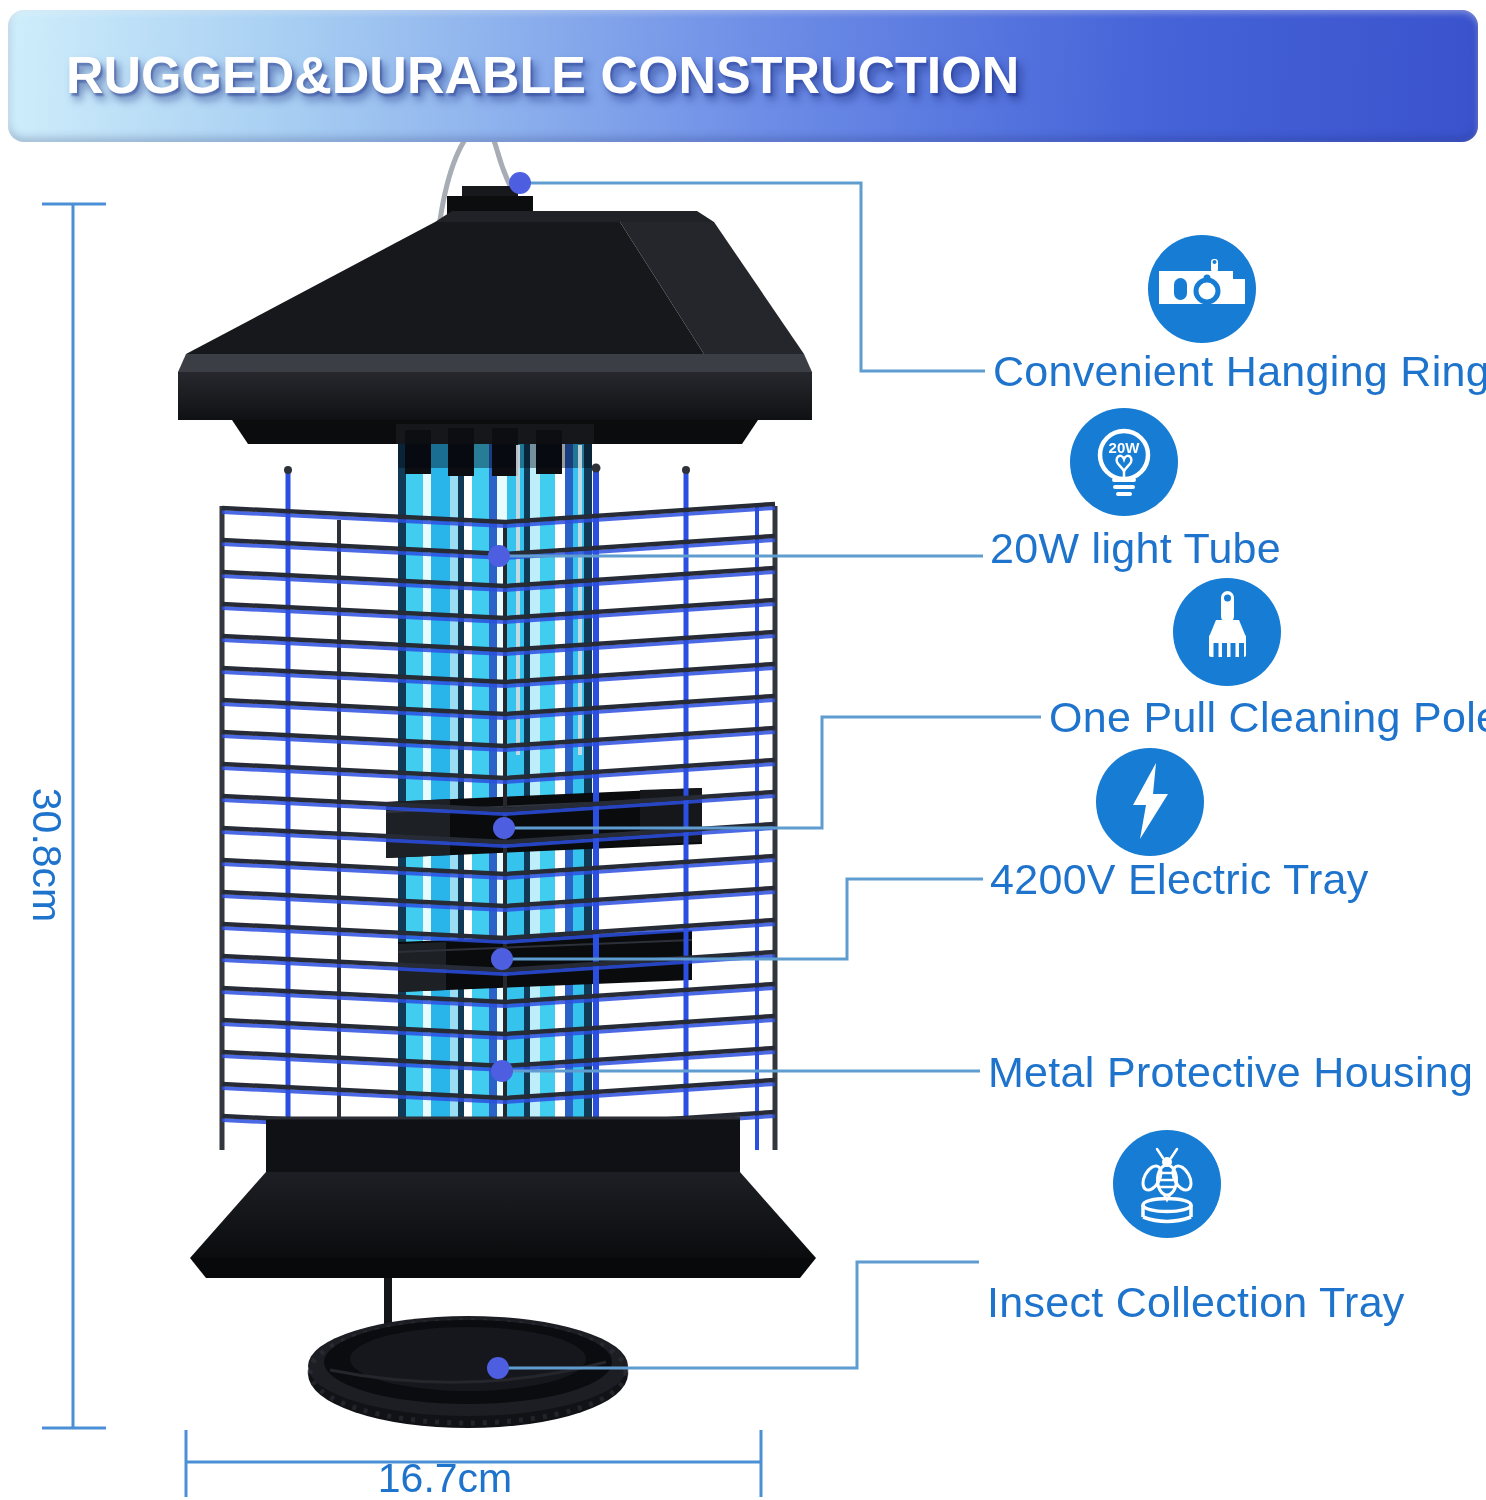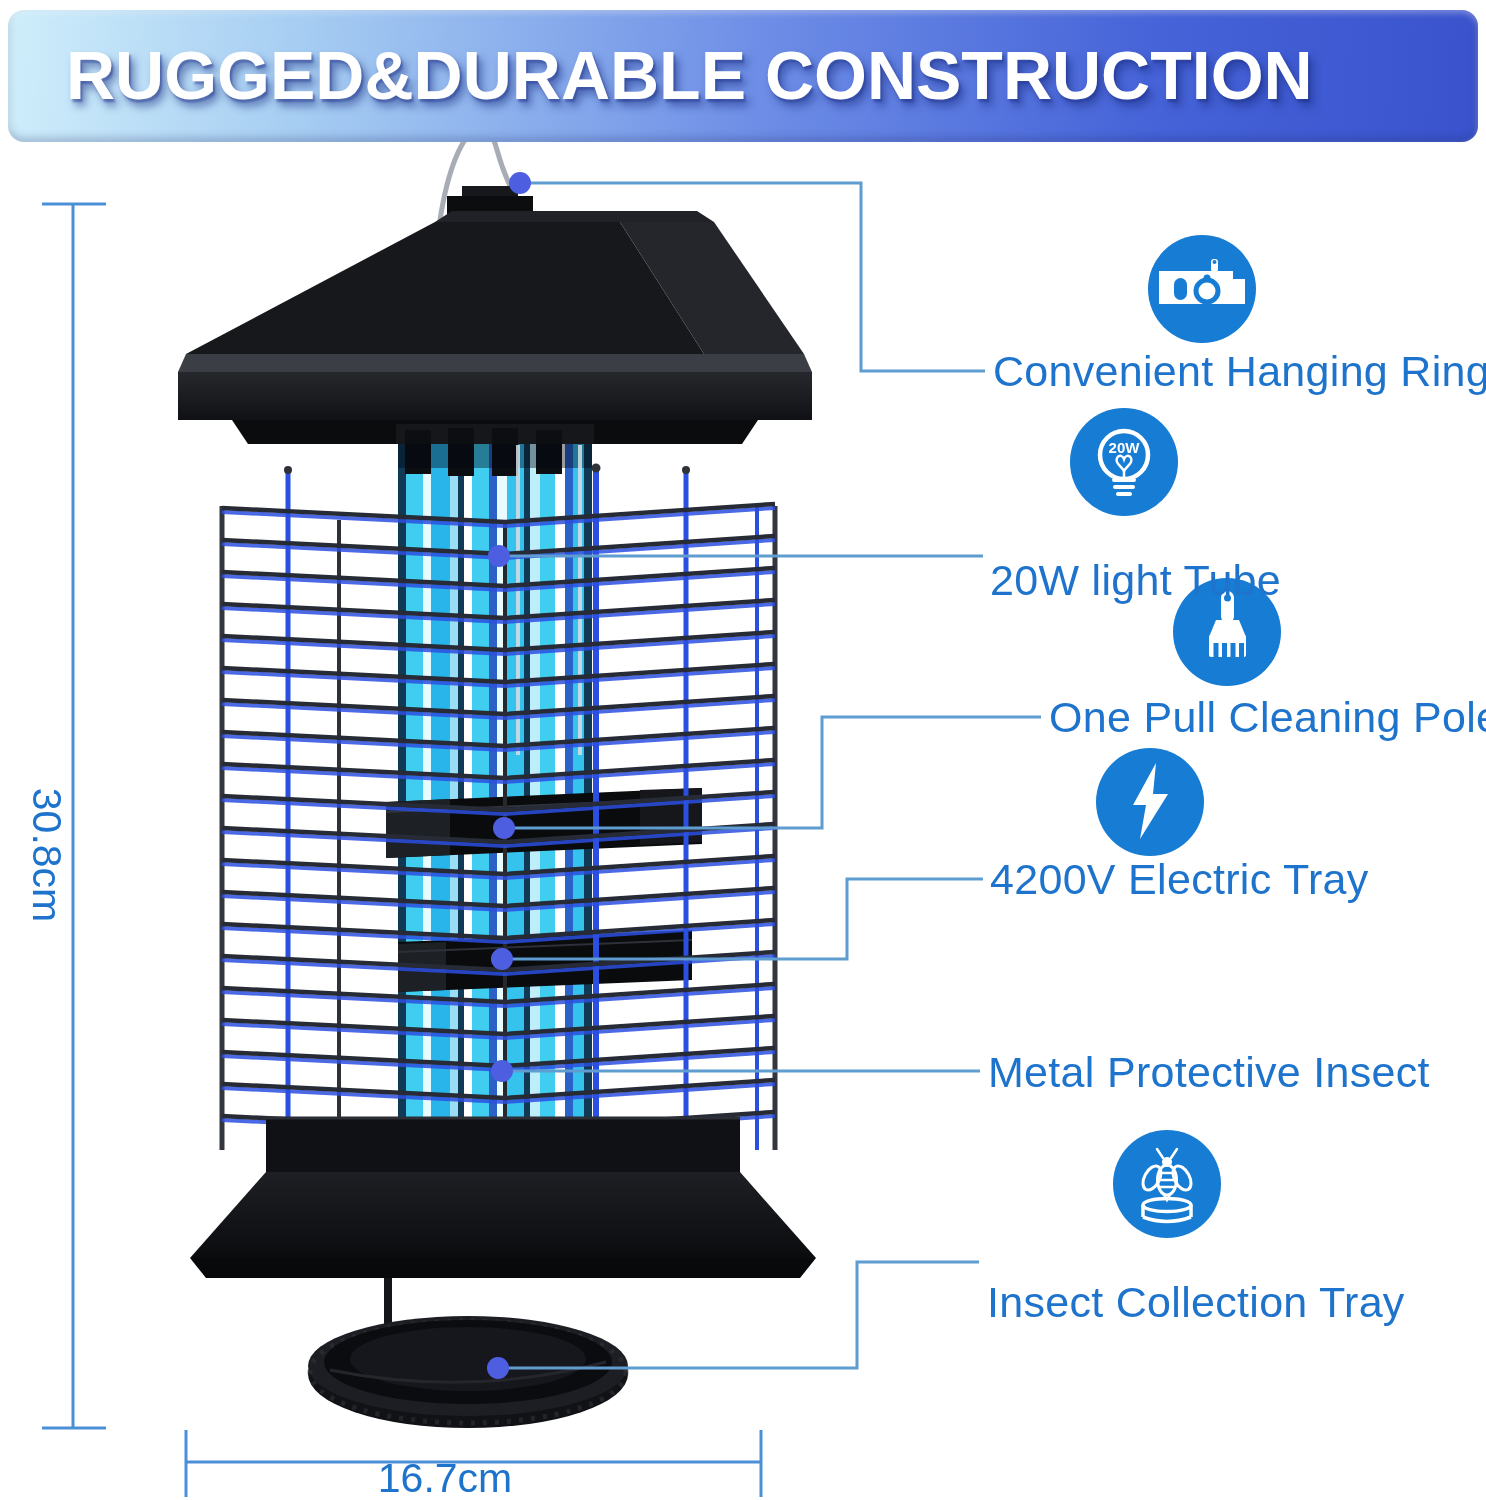--- a/index.html
+++ b/index.html
@@ -3,21 +3,21 @@
 <meta charset="utf-8">
 <style>
   html,body{margin:0;padding:0;background:#ffffff;}
   #stage{position:relative;width:1486px;height:1500px;overflow:hidden;
          font-family:"Liberation Sans",sans-serif;background:#ffffff;}
   
   .banner{position:absolute;left:8px;top:10px;width:1470px;height:132px;
           border-radius:16px;
           background:linear-gradient(93deg,#cfeefb 0%,#a6cdf2 20%,#6c8ce6 52%,#4663d8 78%,#3a53cd 100%);
           box-shadow:inset 0 3px 6px rgba(255,255,255,.35), inset 0 -4px 8px rgba(20,30,90,.25);}
-  .banner h1{margin:0;padding:0 0 0 58px;line-height:130px;font-size:68px;font-weight:bold;
+  .banner h1{margin:0;padding:0 0 0 58px;line-height:130px;font-size:52px;font-weight:bold;
           letter-spacing:0px;color:#ffffff;white-space:nowrap;
           text-shadow:5px 7px 9px rgba(25,45,130,.55), 2px 3px 2px rgba(30,50,140,.45);}
   
   svg.layer{position:absolute;left:0;top:0;}
   
   .feat-label{position:absolute;transform:translateY(-50%);color:#1e73cc;font-size:43px;
           letter-spacing:.3px;white-space:nowrap;}
   
   .dim-label{position:absolute;color:#1e73cc;font-size:41px;white-space:nowrap;}
   .dim-label.v{transform:translate(-50%,-50%) rotate(90deg);}
@@ -270,22 +270,22 @@
       <ellipse cx="70" cy="49" rx="7.5" ry="13" transform="rotate(-28 70 49)" fill="none" stroke="#ffffff" stroke-width="3"></ellipse>
       <ellipse cx="55" cy="51" rx="9.5" ry="15" fill="none" stroke="#ffffff" stroke-width="3"></ellipse>
       <path d="M47,44 H63 M46,51 H64 M48,58 H62" stroke="#ffffff" stroke-width="2.5"></path>
       <path d="M51,64 L55,71 L59,64" stroke="#ffffff" stroke-width="2.5" fill="none"></path>
       <ellipse cx="55" cy="76" rx="24" ry="6.5" fill="none" stroke="#ffffff" stroke-width="3.5"></ellipse>
       <path d="M31,76 V88 M79,76 V88 M31,88 Q55,97 79,88" fill="none" stroke="#ffffff" stroke-width="3.5"></path>
     </svg>
   </div>
 
   <div class="feat-label" style="left:993px;top:371px;">Convenient Hanging Ring</div>
-  <div class="feat-label" style="left:990px;top:580px;">20W light Tube</div>
+  <div class="feat-label" style="left:990px;top:548px;">20W light Tube</div>
   <div class="feat-label" style="left:1049px;top:717px;">One Pull Cleaning Pole</div>
   <div class="feat-label" style="left:990px;top:879px;">4200V Electric Tray</div>
-  <div class="feat-label" style="left:988px;top:1072px;">Metal Protective Insect</div>
+  <div class="feat-label" style="left:988px;top:1072px;">Metal Protective Housing</div>
   <div class="feat-label" style="left:987px;top:1262px;margin-top:40px;">Insect Collection Tray</div>
 
   <div class="dim-label v" style="left:46px;top:855px;">30.8cm</div>
   <div class="dim-label h" style="left:445px;top:1478px;">16.7cm</div>
 
 </div>
 
 </body></html>

